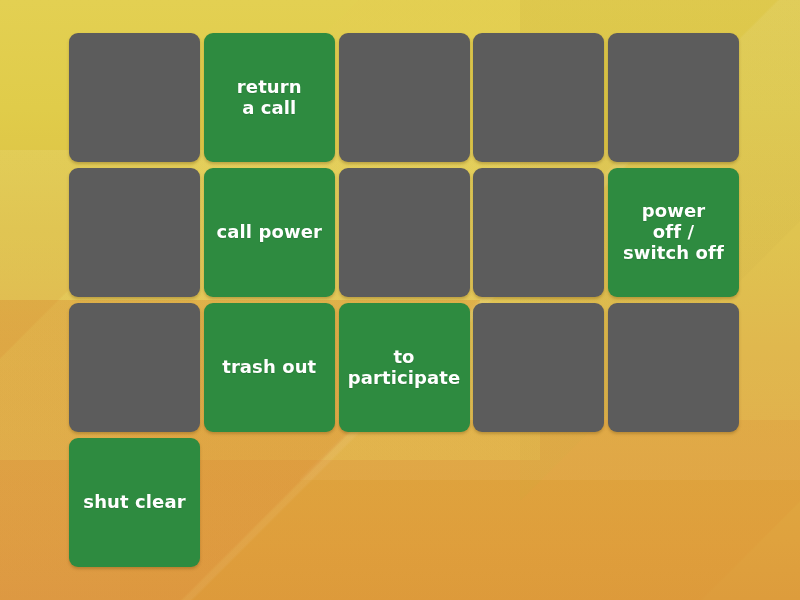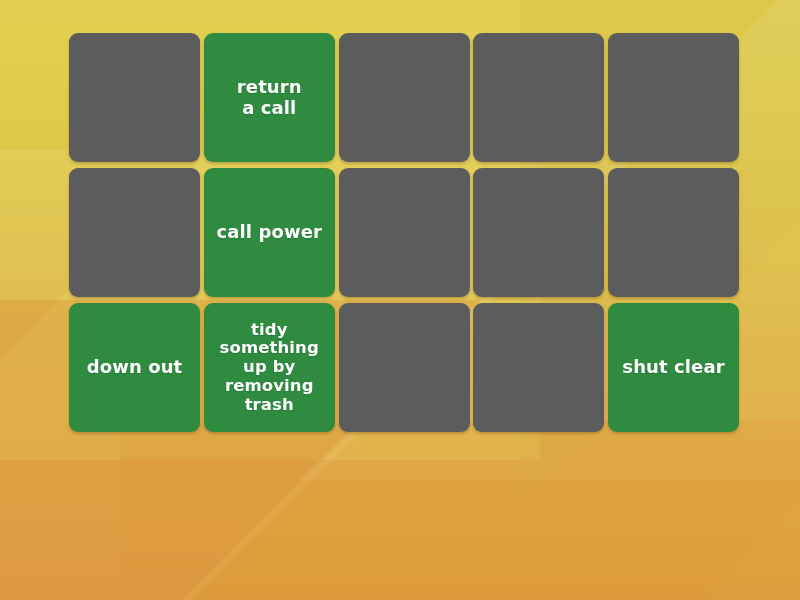--- a/index.html
+++ b/index.html
@@ -164,32 +164,34 @@
       </div>
       <div class="tile revealed-tile">
         <span class="tile-label">call power</span>
       </div>
       <div class="tile hidden-tile">
         <span class="tile-label"></span>
       </div>
       <div class="tile hidden-tile">
         <span class="tile-label"></span>
       </div>
-      <div class="tile hidden-tile">
-        <span class="tile-label"></span>
-      </div>
-      <div class="tile revealed-tile">
-        <span class="tile-label">down out</span>
-      </div>
-      <div class="tile revealed-tile">
-        <span class="tile-label small">tidy
-something
-up by
-removing
-trash</span>
+      <div class="tile revealed-tile">
+        <span class="tile-label">power
+off /
+switch off</span>
+      </div>
+      <div class="tile hidden-tile">
+        <span class="tile-label"></span>
+      </div>
+      <div class="tile revealed-tile">
+        <span class="tile-label">trash out</span>
+      </div>
+      <div class="tile revealed-tile">
+        <span class="tile-label">to
+participate</span>
       </div>
       <div class="tile hidden-tile">
         <span class="tile-label"></span>
       </div>
       <div class="tile hidden-tile">
         <span class="tile-label"></span>
       </div>
       <div class="tile revealed-tile">
         <span class="tile-label">shut clear</span>
       </div>

